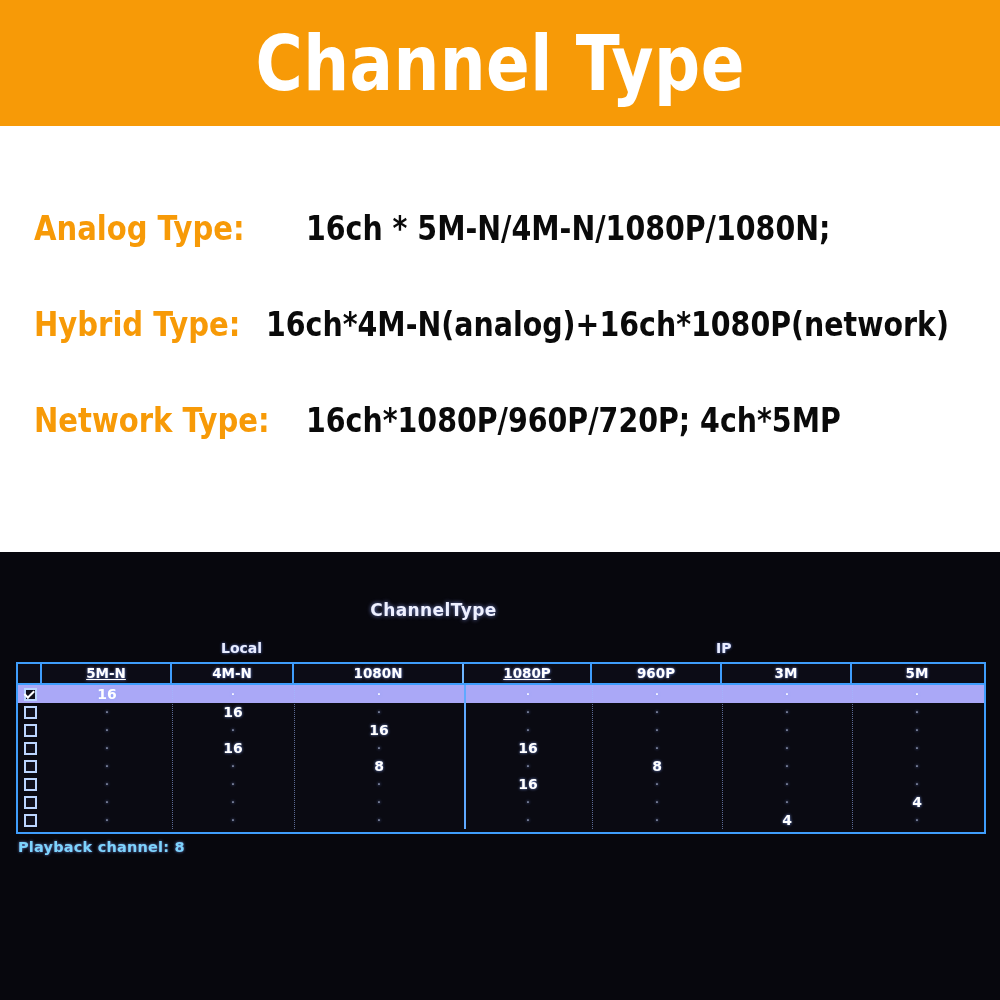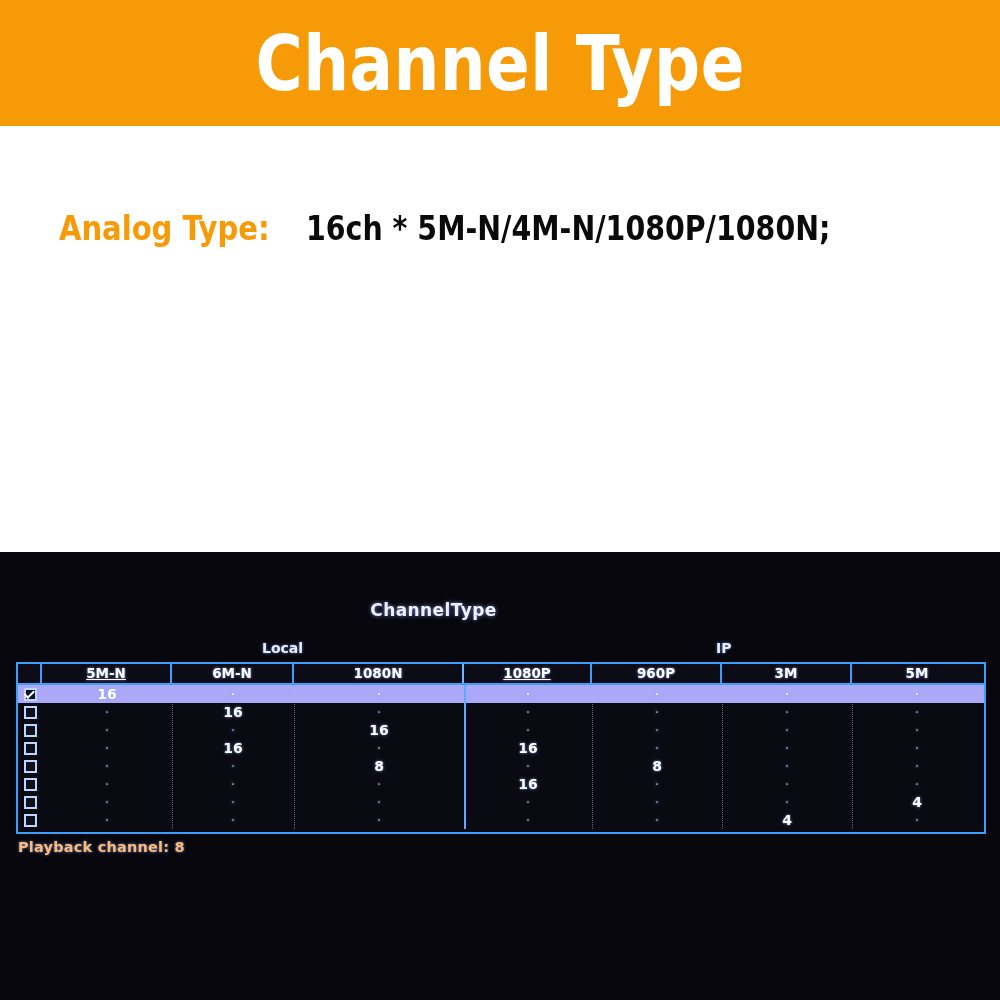--- a/index.html
+++ b/index.html
@@ -34,21 +34,20 @@
     width: 1000px;
     height: 426px;
     background: #ffffff;
     padding-top: 82px;
     padding-left: 34px;
   }
   .spec-row {
     display: flex;
     align-items: baseline;
     height: 96px;
-    text-align: right;
   }
   .spec-label {
     color: #F79A07;
     font-size: 34px;
     font-weight: 700;
     white-space: nowrap;
     font-family: "DejaVu Sans Condensed", "Liberation Sans", sans-serif;
     transform: scaleX(0.95);
     transform-origin: left;
   }
@@ -94,21 +93,21 @@
     width: 970px; height: 20px;
   }
   .group-label {
     position: absolute;
     color: #e8ecff;
     font-size: 14px;
     font-weight: 700;
     text-shadow: 0 0 3px rgba(120,150,255,0.8);
     font-family: "DejaVu Sans", sans-serif;
   }
-  .group-local { left: 205px; margin-left: 41px; }
+  .group-local { left: 205px; }
   .group-ip { left: 700px; }
 
   .table-wrap {
     position: absolute;
     top: 110px; left: 16px;
     width: 970px; height: 172px;
     border: 2px solid #3f9dfb;
     background: #0a0a12;
   }
 
@@ -189,21 +188,21 @@
     width: 0;
     border-left: 1px dotted rgba(160,185,255,0.55);
   }
   .vsep.solid {
     border-left: 2px solid #5fa9ff;
   }
 
   .footer-note {
     position: absolute;
     left: 18px;
-    color: #fdba74;
+    color: #7dd3fc;
     font-size: 14.5px;
     font-weight: 700;
     letter-spacing: 0.2px;
     text-shadow: 0 0 3px rgba(130,160,255,0.8);
     font-family: "DejaVu Sans", sans-serif;
   }
   .note1 { top: 287px; }
   .note2 { top: 308px; }
 </style>
 </head>
@@ -211,36 +210,44 @@
 
 <div class="banner">
   <div class="banner-title">Channel Type</div>
 </div>
 
 <div class="specs">
   <div class="spec-row r1">
     <span class="spec-label">Analog Type:</span>
     <span class="spec-value">16ch * 5M-N/4M-N/1080P/1080N;</span>
   </div>
+  <div class="spec-row r2">
+    <span class="spec-label">Hybrid Type:</span>
+    <span class="spec-value">16ch*4M-N(analog)+16ch*1080P(network)</span>
+  </div>
+  <div class="spec-row r3">
+    <span class="spec-label">Network Type:</span>
+    <span class="spec-value">16ch*1080P/960P/720P;  4ch*5MP</span>
+  </div>
 </div>
 
 <div class="nvr">
 
   <div class="nvr-title">ChannelType</div>
 
   <div class="group-row">
     <span class="group-label group-local">Local</span>
     <span class="group-label group-ip">IP</span>
   </div>
 
   <div class="table-wrap">
     <div class="thead" id="thead">
         <div class="th" style="width: 24px; min-width: 24px;"></div>
         <div class="th" style="width: 130px; min-width: 130px; text-decoration: underline;">5M-N</div>
-        <div class="th" style="width: 122px; min-width: 122px;">6M-N</div>
+        <div class="th" style="width: 122px; min-width: 122px;">4M-N</div>
         <div class="th local-split" style="width: 170px; min-width: 170px;">1080N</div>
         <div class="th" style="width: 128px; min-width: 128px; text-decoration: underline;">1080P</div>
         <div class="th" style="width: 130px; min-width: 130px;">960P</div>
         <div class="th" style="width: 130px; min-width: 130px; text-align: center;">3M</div>
         <div class="th" style="width: 130px; min-width: 130px;">5M</div>
       </div>
     <div class="tbody" id="tbody">
         <div class="vsep" style="left: 154px;"></div>
         <div class="vsep" style="left: 276px;"></div>
         <div class="vsep solid" style="left: 446px;"></div>

